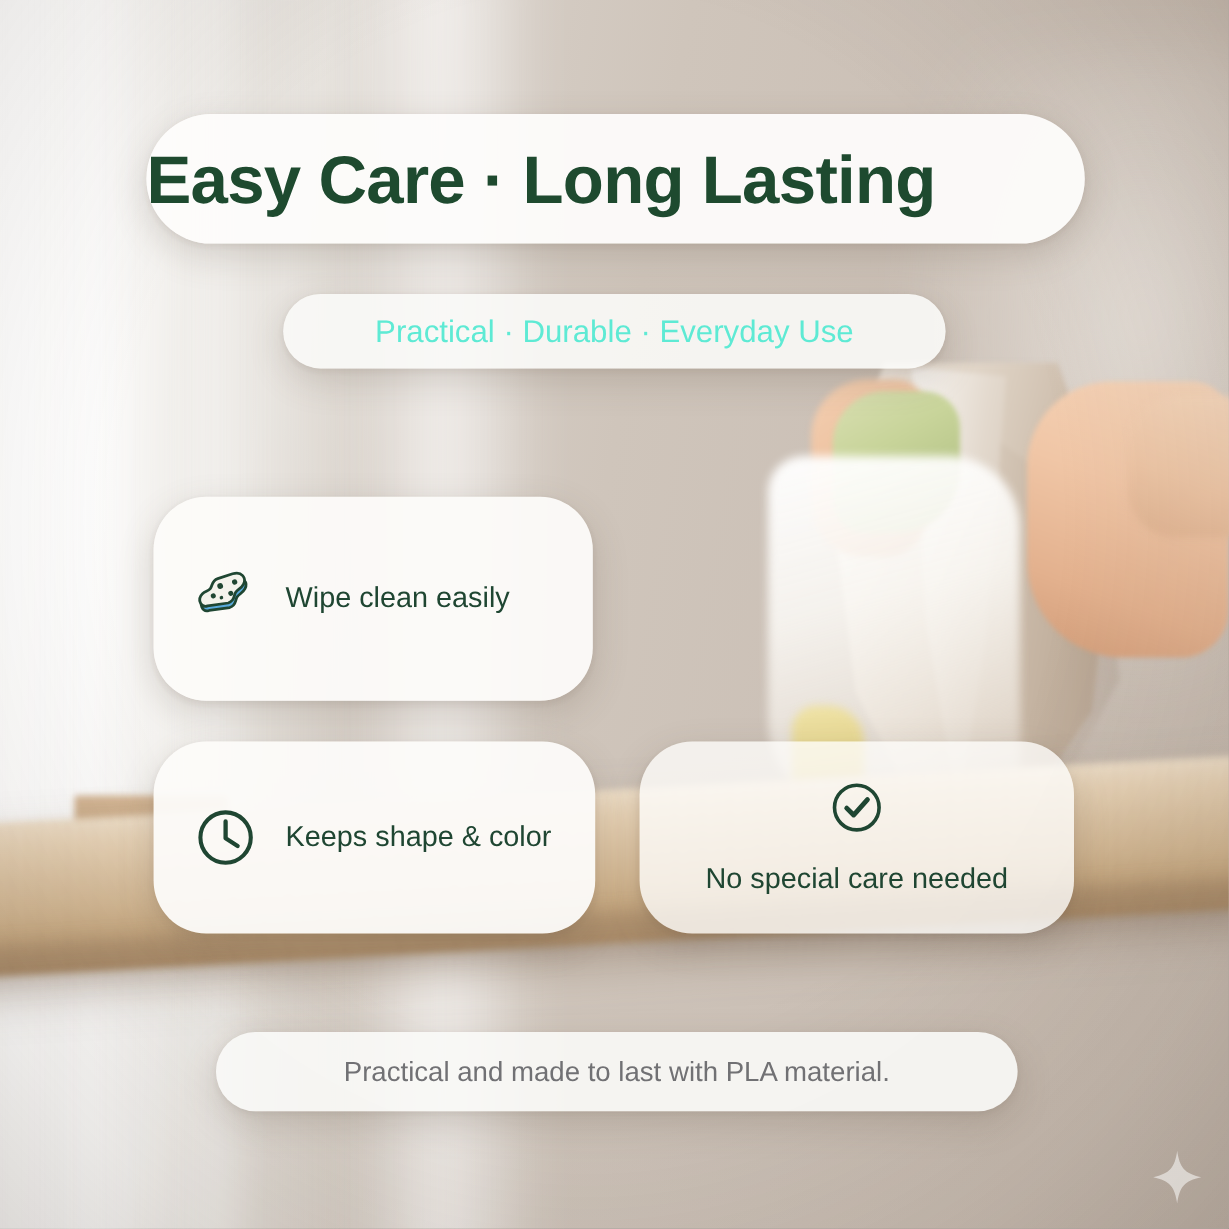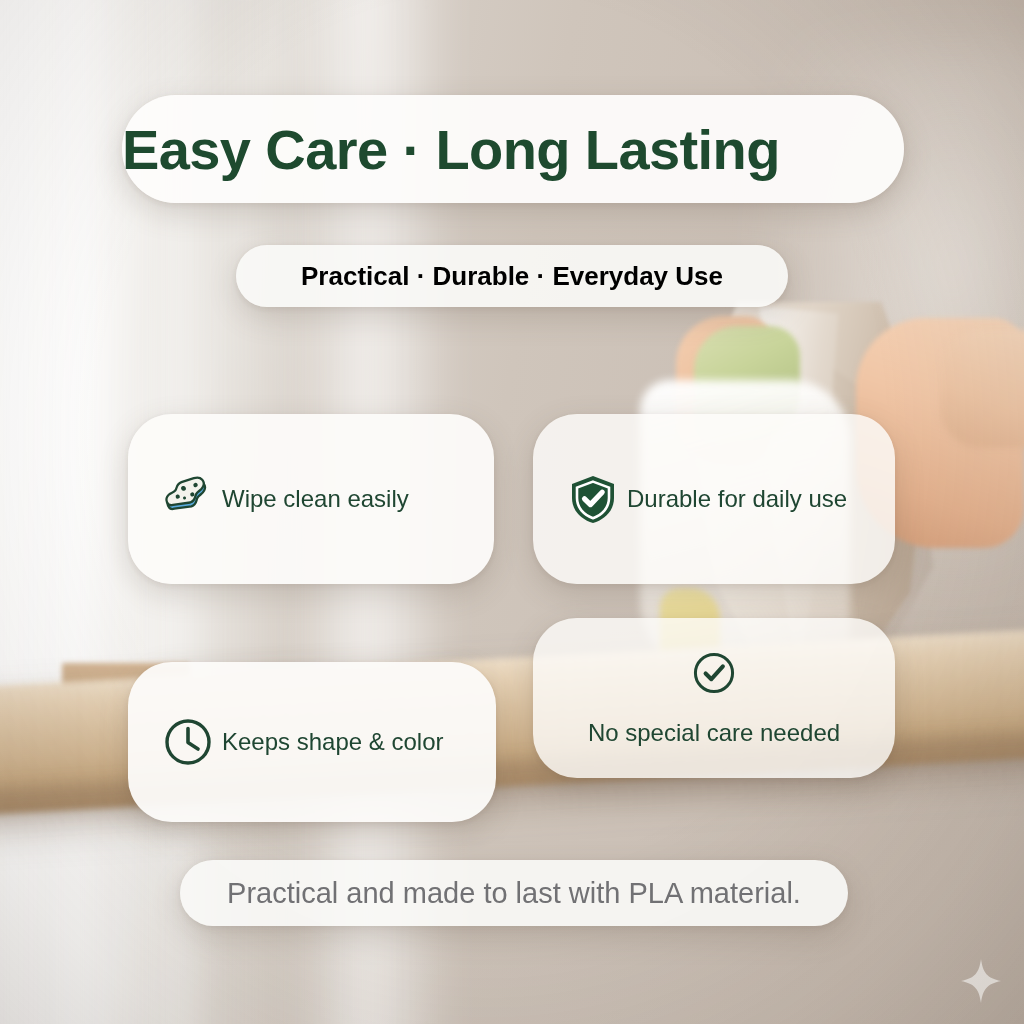--- a/index.html
+++ b/index.html
@@ -253,63 +253,63 @@
 
   #subtitle-pill {
     left: 236px; top: 245px;
     width: 552px; height: 62px;
     border-radius: 31px;
     justify-content: center;
     background: rgba(250,249,247,0.90);
   }
   #subtitle-text {
     font-size: 26px;
-    font-weight: 700;
-    color: #000000;
+    font-weight: 400;
+    color: #5eead4;
     white-space: nowrap;
   }
 
   .feature-card {
     border-radius: 44px;
     padding: 0 34px;
-    gap: 8px;
+    gap: 24px;
   }
   .feature-card .f-icon {
     flex: 0 0 auto;
     width: 52px; height: 52px;
     display: flex; align-items: center; justify-content: center;
   }
   .feature-card .f-label {
     font-size: 24px;
     font-weight: 400;
     color: #1f4632;
     white-space: nowrap;
     line-height: 1.1;
   }
 
   #card-0 { left: 128px; top: 414px; width: 366px; height: 170px;
             background: rgba(252,251,249,0.95); }
   #card-1 { left: 533px; top: 414px; width: 362px; height: 170px;
             background: rgba(252,251,249,0.82); }
   #card-2 { left: 128px; top: 618px; width: 368px; height: 160px;
-            background: rgba(252,251,249,0.95); margin-top: 44px; }
+            background: rgba(252,251,249,0.95); }
   #card-3 { left: 533px; top: 618px; width: 362px; height: 160px;
             background: rgba(252,251,249,0.80);
             flex-direction: column; justify-content: center; gap: 24px; padding: 0 24px; }
   #card-3 .f-icon { width: 46px; height: 46px; }
 
   #caption-pill {
     left: 180px; top: 860px;
     width: 668px; height: 66px;
     border-radius: 33px;
     justify-content: center;
     background: rgba(250,249,247,0.90);
   }
   #caption-text {
-    font-size: 29px;
+    font-size: 23px;
     font-weight: 400;
     color: #717174;
     white-space: nowrap;
   }
 
   
   #sparkle {
     position: absolute;
     right: 22px; bottom: 20px;
     width: 42px; height: 46px;
@@ -371,30 +371,20 @@
           <circle cx="25" cy="14.5" r="2.4" fill="#1f4632"></circle>
           <circle cx="31.5" cy="23" r="2.1" fill="#1f4632"></circle>
           <circle cx="37.5" cy="15" r="2.2" fill="#1f4632"></circle>
           <circle cx="23" cy="24" r="1.5" fill="#1f4632"></circle>
         </g>
       </svg>
     </span>
     <span class="f-label">Wipe clean easily</span>
   </div>
 
-  <div class="pill feature-card" id="card-1">
-    <span class="f-icon">
-      <svg viewBox="0 0 52 52" width="52" height="52" aria-hidden="true">
-        <path d="M26 3 L47 11 V25 C47 37.5 38 46.5 26 50 C14 46.5 5 37.5 5 25 V11 Z" fill="#1f5235"></path>
-        <path d="M26 8.6 L42 14.6 V25 C42 34.8 35 42.2 26 45.2 C17 42.2 10 34.8 10 25 V14.6 Z" fill="none" stroke="#ffffff" stroke-width="2.6"></path>
-        <path d="M17.5 25.8 L23.4 31.6 L35.2 19.2" fill="none" stroke="#ffffff" stroke-width="5.2" stroke-linecap="round" stroke-linejoin="round"></path>
-      </svg>
-    </span>
-    <span class="f-label">Durable for daily use</span>
-  </div>
 
   <div class="pill feature-card" id="card-2">
     <span class="f-icon">
       <svg viewBox="0 0 52 52" width="52" height="52" aria-hidden="true">
         <circle cx="26" cy="26" r="21" fill="none" stroke="#1f4632" stroke-width="3.4"></circle>
         <path d="M26 12.5 V26.5 L36 33" fill="none" stroke="#1f4632" stroke-width="3.6" stroke-linecap="round" stroke-linejoin="round"></path>
       </svg>
     </span>
     <span class="f-label">Keeps shape &amp; color</span>
   </div>

